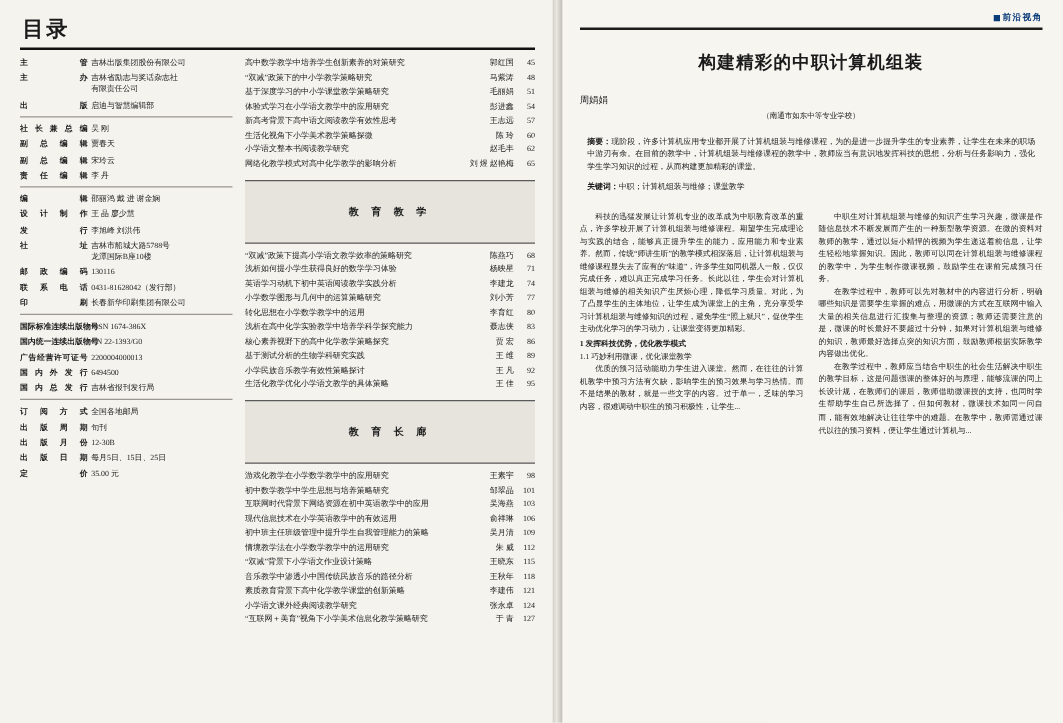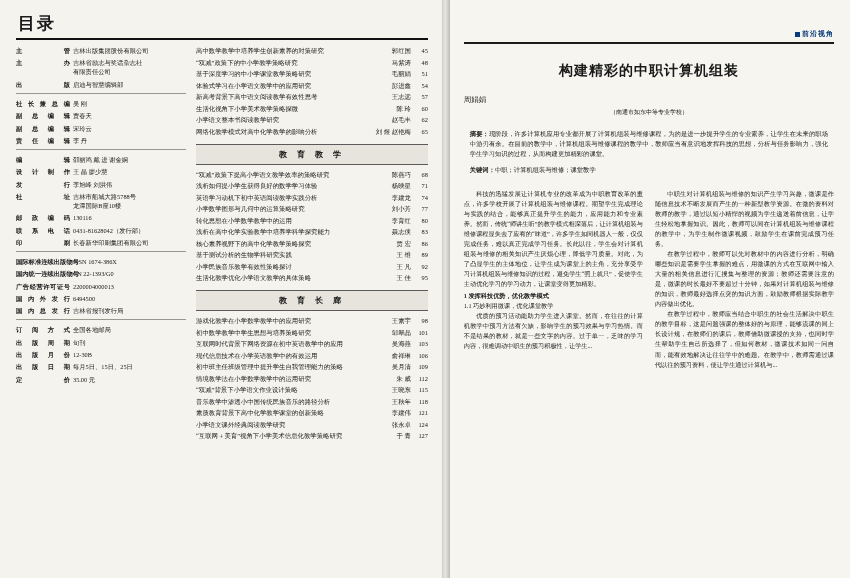--- a/index.html
+++ b/index.html
@@ -26,29 +26,29 @@
 
   .imp-row{display:flex;margin-bottom:3.2px;align-items:flex-start;}
   .imp-label{width:54px;text-align:justify;text-align-last:justify;font-weight:bold;flex:none;white-space:nowrap;}
   .imp-val{flex:1;padding-left:3px;}
   .imp-val .sub{display:block;}
   .imp-sep{height:1px;background:#9a978f;margin:4px 0 5px 0;}
 
   .sec-head{
     border:1px solid #5a5a5a;border-left:none;border-right:none;
     background:#e6e4dd;text-align:center;font-weight:bold;
-    font-size:8px;letter-spacing:4px;padding:4px 0;margin:7px 0 5px 0;
+    font-size:8px;letter-spacing:4px;padding:19px 0;margin:7px 0 5px 0;
   }
   .entry{display:flex;align-items:baseline;font-size:6.4px;line-height:1.55;margin-bottom:1.6px;}
   .e-title{flex:1;white-space:nowrap;overflow:hidden;}
   .e-author{width:56px;text-align:right;padding-right:4px;white-space:nowrap;}
   .e-page{width:13px;text-align:right;}
 
   
-  .rp-head{display:flex;justify-content:flex-end;align-items:center;height:12px;margin-top:20px;}
+  .rp-head{display:flex;justify-content:flex-end;align-items:center;height:12px;}
   .rp-brand{font-size:7px;font-weight:bold;color:#0b3c7a;letter-spacing:1px;}
   .rp-brand .sq{display:inline-block;width:5px;height:5px;background:#0b3c7a;margin-right:2px;vertical-align:middle;}
   .rp-rule{height:1.5px;background:#1b1b1b;margin:2px 0 16px 0;}
   .art-title{text-align:center;font-size:14px;font-weight:bold;line-height:1.5;letter-spacing:1px;margin:14px 0 0 0;}
   .art-author{font-size:7.5px;margin-top:14px;}
   .art-affil{text-align:center;font-size:6px;margin-top:3px;}
   .abs-box{margin:12px 6px 0 6px;font-size:6.3px;line-height:1.6;text-align:justify;}
   .abs-box b{font-weight:bold;}
   .abs-kw{margin-top:6px;}
   .cols2{display:flex;gap:12px;margin-top:14px;}

